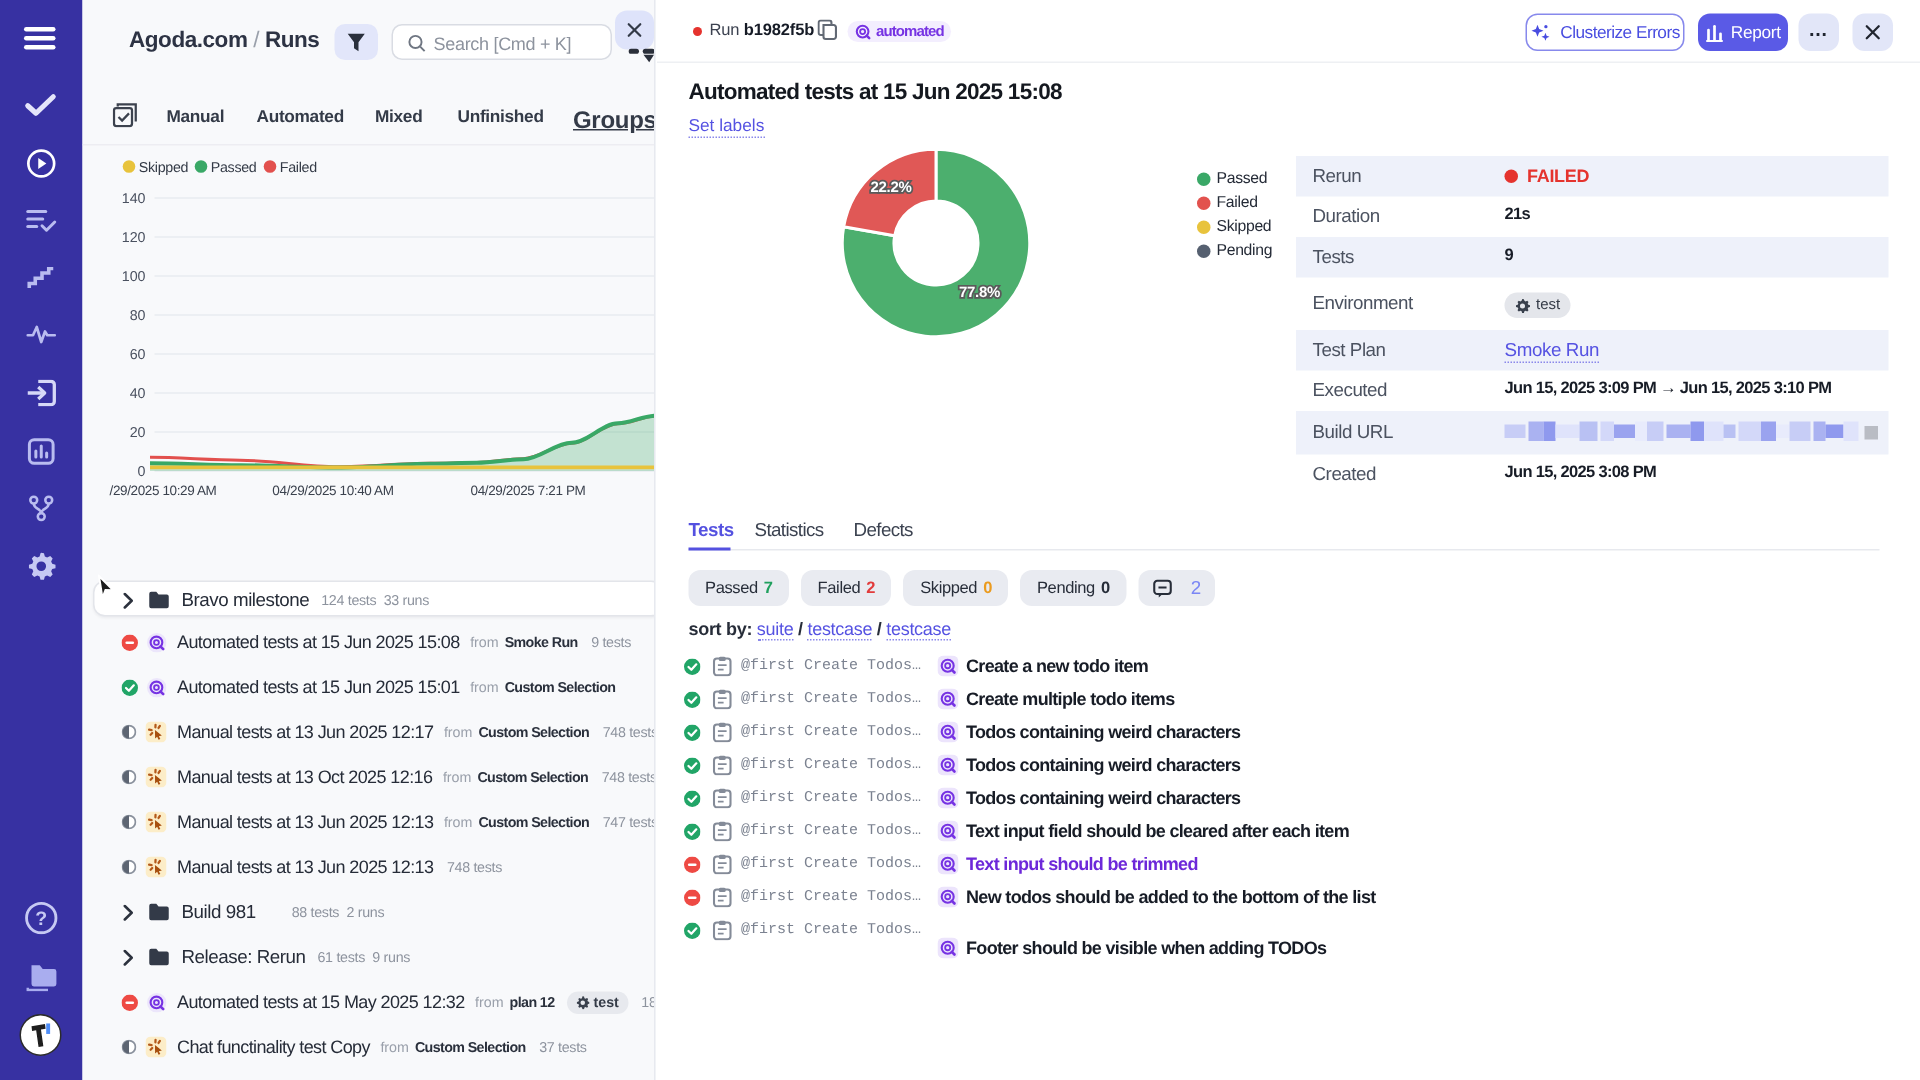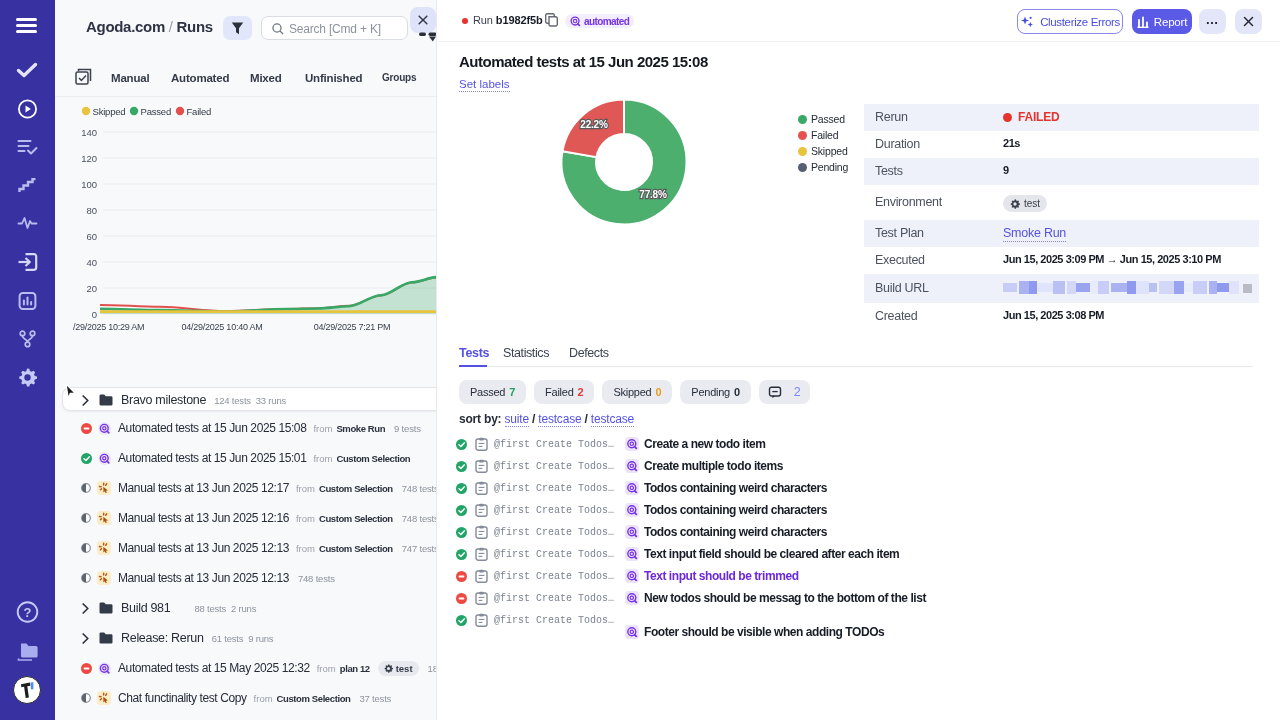--- a/index.html
+++ b/index.html
@@ -121,21 +121,21 @@
 
   <svg class="abs" style="left:20px; top:68px;" width="17" height="17" viewBox="0 0 17 17">
       <path d="M3.5 3 V1.5 H15.5 V13" stroke="#3c424e" stroke-width="1.5" fill="none"></path>
       <rect x="1" y="4" width="12" height="12" rx="1.5" stroke="#3c424e" stroke-width="1.5" fill="none"></rect>
       <path d="M4 10 l2.4 2.4 L11 7.6" stroke="#3c424e" stroke-width="1.5" fill="none"></path>
     </svg>
   <div class="abs" style="left:56px; top:72px; font-size:11.5px; color:#343b48; font-weight:bold; letter-spacing:-0.2px;">Manual</div>
   <div class="abs" style="left:116px; top:72px; font-size:11.5px; color:#343b48; font-weight:bold; letter-spacing:-0.2px;">Automated</div>
   <div class="abs" style="left:195px; top:72px; font-size:11.5px; color:#343b48; font-weight:bold; letter-spacing:-0.2px;">Mixed</div>
   <div class="abs" style="left:250px; top:72px; font-size:11.5px; color:#343b48; font-weight:bold; letter-spacing:-0.2px;">Unfinished</div>
-  <div class="abs" style="left:327px; top:72px; font-size:10px; color:#343b48; font-weight:bold; letter-spacing:-0.2px;">Groups</div>
+  <div class="abs" style="left:327px; top:72px; font-size:16px; color:#343b48; font-weight:bold; letter-spacing:-0.2px;text-decoration:underline;">Groups</div>
   <div class="abs" style="left:0; top:96px; width:382px; border-top:1px solid #ededf2;"></div>
 
   <svg class="abs" style="left:0; top:100px;" width="382" height="235" viewBox="0 0 382 235">
 <circle cx="31" cy="11" r="4.2" fill="#e8c33c"></circle>
       <text x="37.5" y="14.5" font-size="9.5" fill="#333a46" letter-spacing="-0.2">Skipped</text>
 <circle cx="79" cy="11" r="4.2" fill="#39a866"></circle>
       <text x="85.5" y="14.5" font-size="9.5" fill="#333a46" letter-spacing="-0.2">Passed</text>
 <circle cx="125" cy="11" r="4.2" fill="#e2504d"></circle>
       <text x="131.5" y="14.5" font-size="9.5" fill="#333a46" letter-spacing="-0.2">Failed</text>
 <line x1="48" y1="32" x2="382" y2="32" stroke="#e9ebf0" stroke-width="1"></line>
@@ -250,21 +250,21 @@
         <rect width="14" height="14" rx="3.5" fill="#fcedc8"></rect>
         <g stroke="#b45a1b" stroke-width="1.5" stroke-linecap="round">
           <line x1="6.7" y1="2.2" x2="6.6" y2="3.9"></line>
           <line x1="9.6" y1="2.9" x2="8.7" y2="4.3"></line>
           <line x1="2.4" y1="5.4" x2="4.1" y2="5.7"></line>
           <line x1="3.4" y1="8.8" x2="4.5" y2="7.7"></line>
         </g>
         <path d="M6.3 5.7 L10.9 9.4 L8.9 9.8 L9.9 11.7 L8.7 12.1 L7.8 10.2 L6.4 11.4 Z" fill="#a8500f"></path>
       </svg>
       <span style="width:7px"></span>
-      <span class="rtitle">Manual tests at 13 Jun 2025 12:16</span>
+      <span class="rtitle">Manual tests at 13 Oct 2025 12:16</span>
       <span class="rfrom">from</span>
       <span class="rbold">Custom Selection</span>
       <span class="rtests">748 tests</span>
     </div>
 <div class="abs rrow" style="left:26px; top:541px;">
       <svg width="10" height="10" viewBox="0 0 10 10" style="flex:none">
         <circle cx="5" cy="5" r="4.3" stroke="#8a919d" stroke-width="1.2" fill="#fff"></circle>
         <path d="M5 0.7 A4.3 4.3 0 0 0 5 9.3 Z" fill="#5d6572"></path>
       </svg>
       <span style="width:6px"></span>
@@ -761,21 +761,21 @@
     <div class="abs" style="left:187px; top:591px; display:flex; align-items:center; height:14px; white-space:nowrap;">
       <svg width="14" height="14" viewBox="0 0 14 14" style="flex:none">
         <rect width="14" height="14" rx="4" fill="#ece4fc"></rect>
         <g stroke="#7633e3" fill="none">
           <circle cx="6.8" cy="6.8" r="4" stroke-width="1.4"></circle>
           <circle cx="6.8" cy="6.8" r="1.7" stroke-width="1.2"></circle>
           <line x1="9.6" y1="9.6" x2="11.3" y2="11.3" stroke-width="1.8" stroke-linecap="round"></line>
         </g>
       </svg>
       <span style="width:5px"></span>
-      <span style="font-size:12px; font-weight:bold; color:#171c26; letter-spacing:-0.45px;">New todos should be messag to the bottom of the list</span>
+      <span style="font-size:12px; font-weight:bold; color:#171c26; letter-spacing:-0.45px;">New todos should be added to the bottom of the list</span>
     </div>
     <div class="abs" style="left:18px; top:613px; display:flex; align-items:center; height:14px; white-space:nowrap;">
       <svg width="11" height="11" viewBox="0 0 11 11" style="flex:none">
         <circle cx="5.5" cy="5.5" r="5.5" fill="#21a567"></circle>
         <path d="M3 5.7 L4.9 7.5 L8.2 3.9" stroke="#fff" stroke-width="1.5" fill="none" stroke-linecap="round" stroke-linejoin="round"></path>
       </svg>
       <span style="width:8px"></span>
       <svg width="13" height="14" viewBox="0 0 13 14" style="flex:none">
         <rect x="1" y="2" width="11" height="11.2" rx="2" stroke="#848b98" stroke-width="1.4" fill="none"></rect>
         <rect x="4.2" y="0.8" width="4.6" height="2.8" rx="1" fill="#848b98"></rect>

